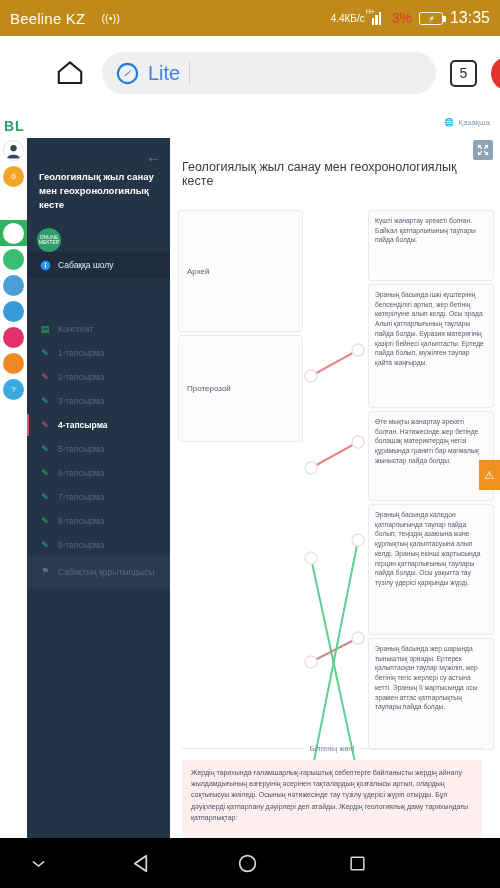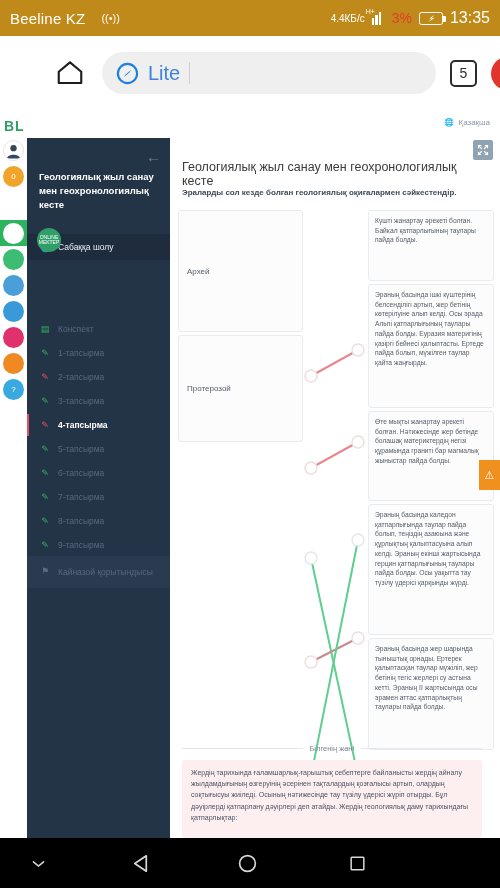--- a/index.html
+++ b/index.html
@@ -268,21 +268,21 @@
       <span>?</span>
     </div>
   </div>
 
   <div class="top-logo">ONLINE MEKTEP</div>
 
   <div class="drawer">
     <div class="drawer-arrow">←</div>
     <div class="drawer-title">Геологиялық жыл санау мен геохронологиялық кесте</div>
 
-    <div class="d-row d-overview" style="top:96px">
+    <div class="d-row d-overview" style="top:114px">
       <span class="dic">
         <svg viewBox="0 0 16 16" width="11" height="11">
             <circle cx="8" cy="8" r="7" fill="#2196f3"></circle>
             <rect x="7.2" y="6.5" width="1.6" height="5" fill="#fff"></rect>
             <rect x="7.2" y="4" width="1.6" height="1.8" fill="#fff"></rect>
           </svg>
       </span>
       <span class="dlabel">Сабаққа шолу</span>
     </div>
 
@@ -323,38 +323,37 @@
       <span class="dic badge-ic">✎</span>
       <span class="d-sub">8-тапсырма</span>
     </div>
     <div class="d-row" style="top:394px">
       <span class="dic badge-ic">✎</span>
       <span class="d-sub">9-тапсырма</span>
     </div>
 
     <div class="d-row d-footer" style="top:418px">
       <span class="dic">⚑</span>
-      <span class="d-sub">Кайназой қорытындысы</span>
+      <span class="d-sub">Сабақтың қорытындысы</span>
     </div>
   </div>
 
   <div class="content">
     <div class="lang">
       <span>🌐</span>
       <span>Қазақша</span>
     </div>
     <div class="expand-btn">
       <svg viewBox="0 0 16 16" width="12" height="12" stroke="#fff" stroke-width="1.6" fill="none" stroke-linecap="round">
         <path d="M2 2 L6 6 M14 2 L10 6 M2 14 L6 10 M14 14 L10 10"></path>
         <path d="M2 2 H5 M2 2 V5 M14 2 H11 M14 2 V5 M2 14 H5 M2 14 V11 M14 14 H11 M14 14 V11"></path>
       </svg>
     </div>
 
     <div class="ct-title">Геологиялық жыл санау мен геохронологиялық кесте</div>
-    <div class="ct-sub">Эраларды сол кезде болған геологиялық оқиғалармен сәйкестендір.</div>
 
     <div class="match">
 
       <svg class="svg-lines" viewBox="0 0 316 630">
         <line x1="133" y1="166" x2="180" y2="140" stroke="#e8868c" stroke-width="2" stroke-linecap="round"></line>
         <line x1="133" y1="258" x2="180" y2="232" stroke="#e8868c" stroke-width="2" stroke-linecap="round"></line>
         <line x1="133" y1="348" x2="180" y2="566" stroke="#5ecf8e" stroke-width="2" stroke-linecap="round"></line>
         <line x1="133" y1="452" x2="180" y2="428" stroke="#c98a8a" stroke-width="2" stroke-linecap="round"></line>
         <line x1="133" y1="566" x2="180" y2="330" stroke="#5ecf8e" stroke-width="2" stroke-linecap="round"></line>
 

